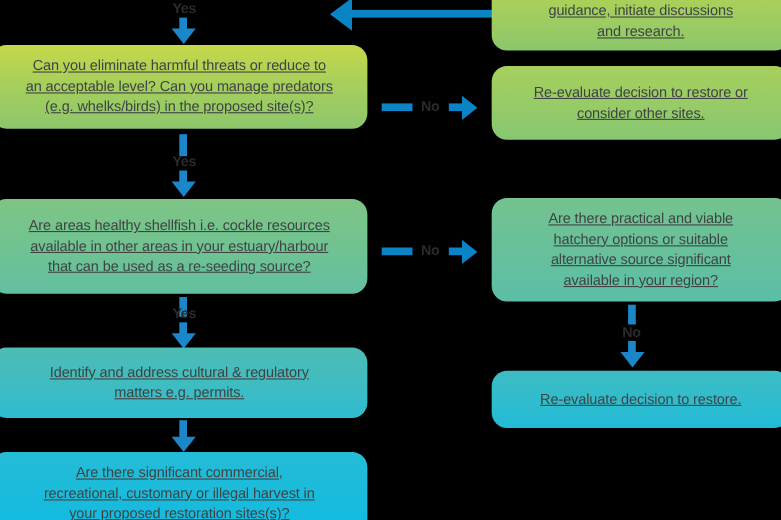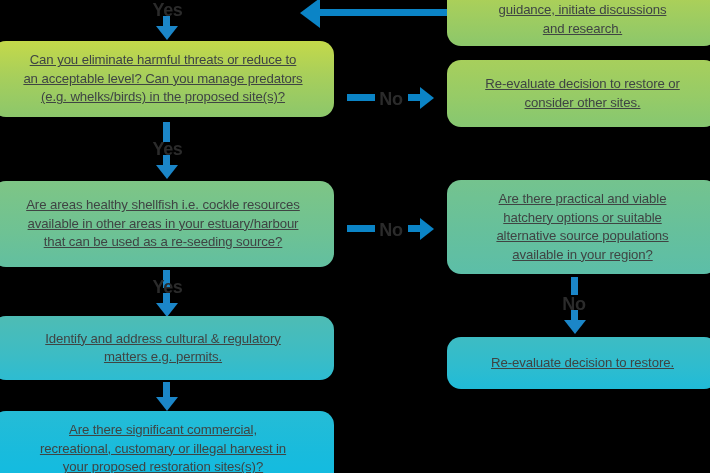--- a/index.html
+++ b/index.html
@@ -82,21 +82,21 @@
     position: absolute;
     width: 0;
     height: 0;
     border-top: 15px solid transparent;
     border-bottom: 15px solid transparent;
     border-right: 20px solid #0b84c6;
   }
   .arrow-label {
     position: absolute;
     color: #2b2b2b;
-    font-size: 18px;
+    font-size: 13px;
     font-weight: bold;
     letter-spacing: -0.3px;
     text-align: center;
     white-space: nowrap;
   }
 </style>
 </head>
 <body>
 
 <div id="canvas">
@@ -160,21 +160,21 @@
   </div>
 
   <div class="box g-lime2" style="left:447px; top:60px; width:271px; height:67px;">
     <span class="txt">Re-evaluate decision to restore or
 consider other sites.</span>
   </div>
 
   <div class="box g-green2" style="left:447px; top:180px; width:271px; height:94px;">
     <span class="txt">Are there practical and viable
 hatchery options or suitable
-alternative source populations
+alternative source significant
 available in your region?</span>
   </div>
 
   <div class="arrow-shaft-down" style="left:571px; top:277px; height:18px;"></div>
   <div class="arrow-label" style="left:549px; top:294px; width:50px;">No</div>
   <div class="arrow-shaft-down" style="left:571px; top:310px; height:12px;"></div>
   <div class="arrow-head-down" style="left:564px; top:320px;"></div>
 
   <div class="box g-teal2" style="left:447px; top:337px; width:271px; height:52px;">
     <span class="txt">Re-evaluate decision to restore.</span>

